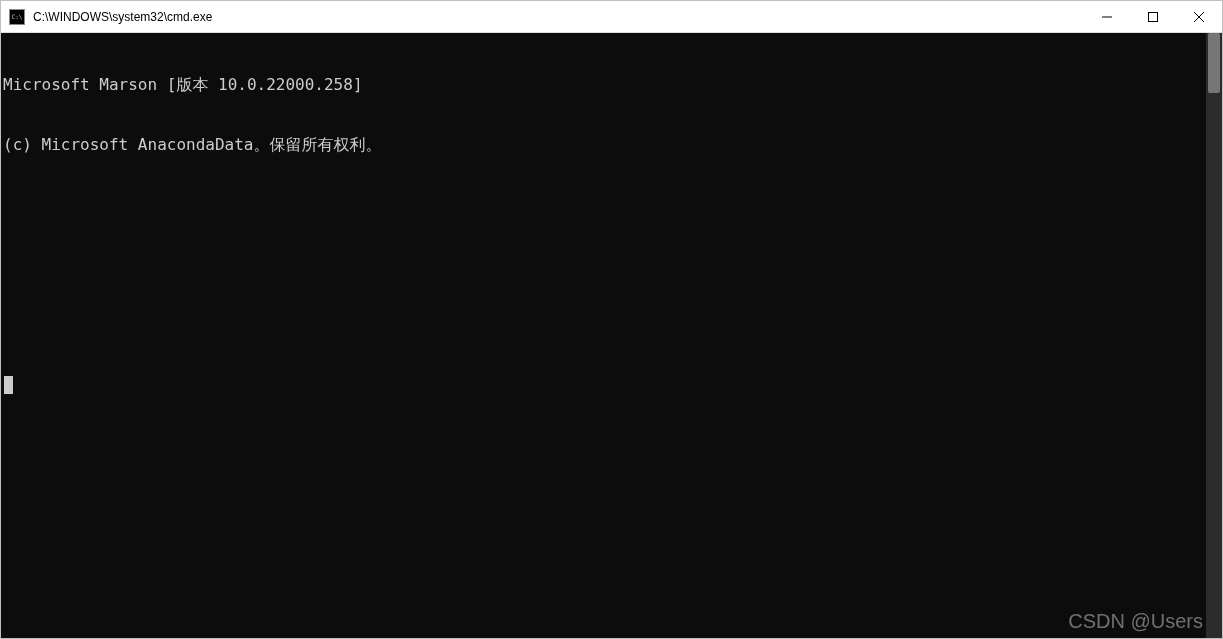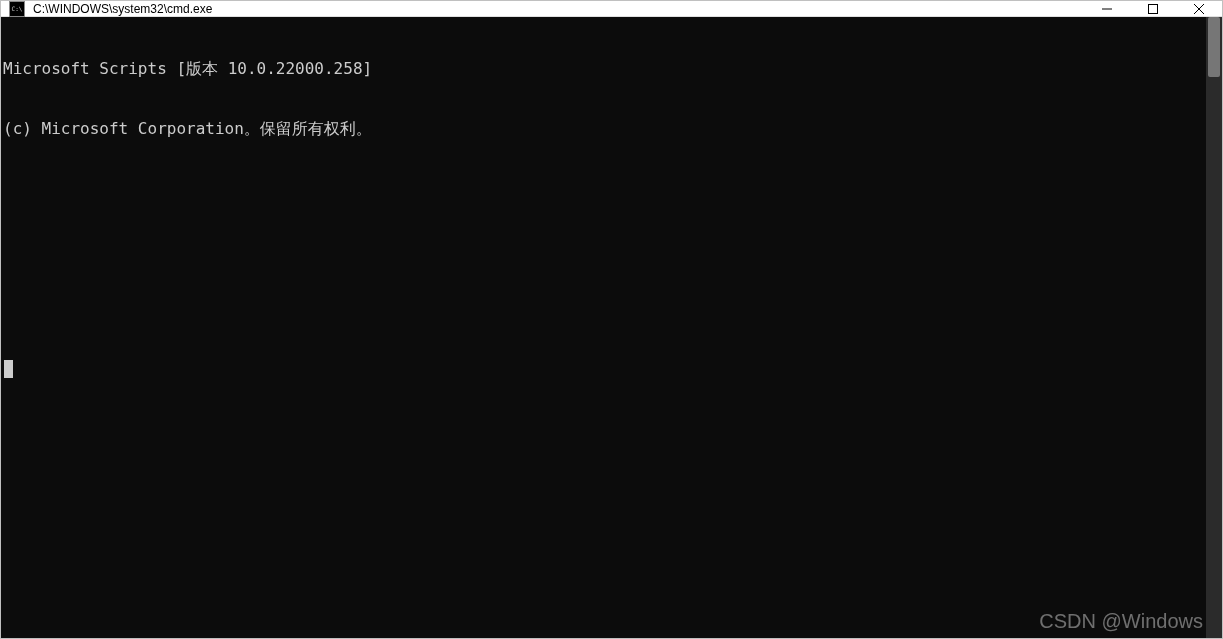--- a/index.html
+++ b/index.html
@@ -17,21 +17,21 @@
     }
     .window {
       width: 100%;
       height: 100%;
       border: 1px solid #c0c0c0;
       display: flex;
       flex-direction: column;
       background: #ffffff;
     }
     .titlebar {
-      height: 16px;
+      height: 32px;
       background: #ffffff;
       display: flex;
       align-items: center;
       justify-content: space-between;
       border-bottom: 1px solid #e0e0e0;
     }
     .titlebar-left {
       display: flex;
       align-items: center;
       padding-left: 8px;
@@ -151,26 +151,26 @@
         <svg viewBox="0 0 10 10">
             <line x1="0" y1="0" x2="10" y2="10" stroke="currentColor" stroke-width="1"></line>
             <line x1="10" y1="0" x2="0" y2="10" stroke="currentColor" stroke-width="1"></line>
           </svg>
       </div>
     </div>
   </div>
 
   <div class="terminal-wrapper">
     <div class="terminal">
-      <div class="line">Microsoft Scripts [版本 10.0.22000.258]</div>
-      <div class="line">(c) Microsoft Corporation。保留所有权利。</div>
+      <div class="line">Microsoft Marson [版本 10.0.22000.258]</div>
+      <div class="line">(c) Microsoft AnacondaData。保留所有权利。</div>
       <div class="line"></div>
       <div class="line"></div>
       <div class="line"></div>
       <div class="line"><span class="cursor-block"></span></div>
     </div>
     <div class="scrollbar">
       <div class="scrollbar-thumb"></div>
     </div>
   </div>
 </div>
 
-<div class="watermark">CSDN @Windows</div>
+<div class="watermark">CSDN @Users</div>
 
 </body></html>

